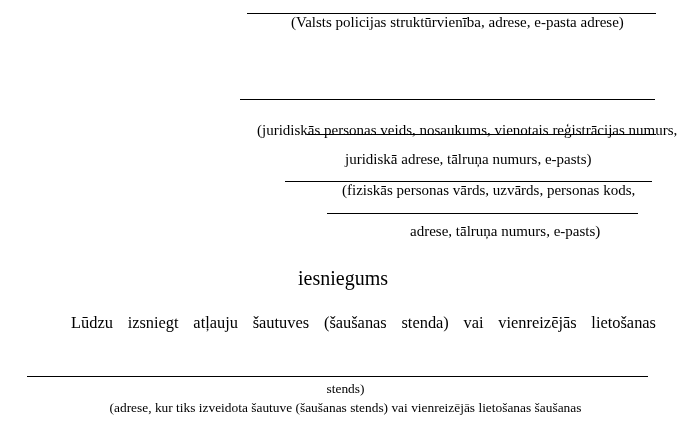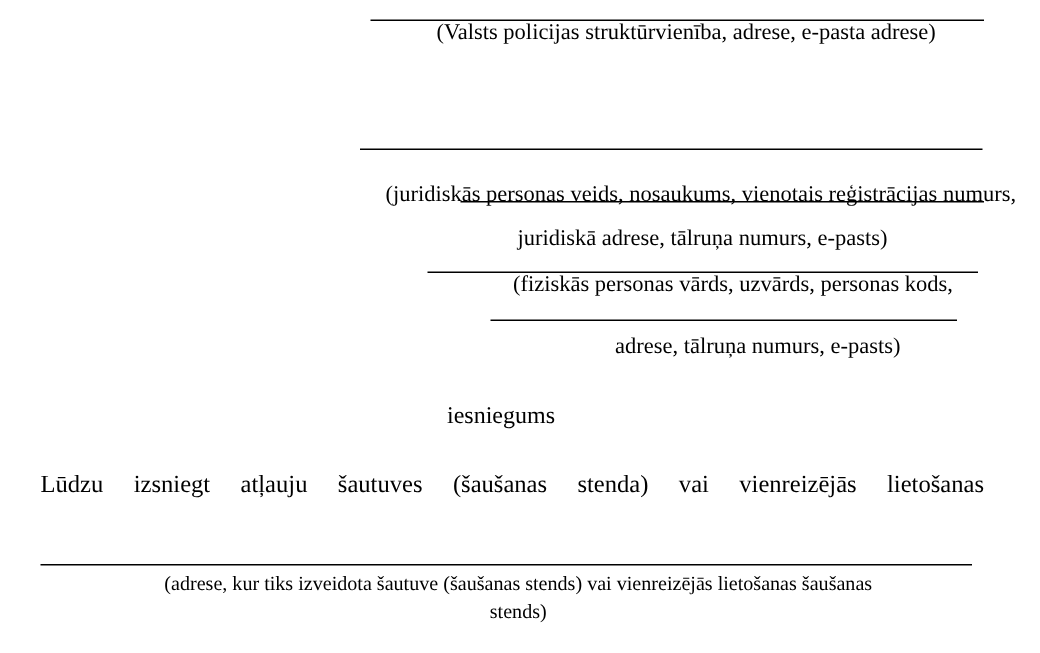--- a/index.html
+++ b/index.html
@@ -21,38 +21,39 @@
       border-top: 1px solid #000000;
     }
     .caption {
       position: absolute;
       font-size: 15px;
       line-height: 15px;
       white-space: nowrap;
     }
     .title {
       position: absolute;
-      font-size: 16px;
+      font-size: 20px;
       line-height: 18px;
       white-space: nowrap;
     }
     .para {
       position: absolute;
       left: 27px;
       width: 629px;
       font-size: 16.4px;
       line-height: 24px;
       text-align: justify;
       text-align-last: left;
     }
     .para .jline {
       display: block;
       text-align: justify;
       text-align-last: justify;
       white-space: nowrap;
+      margin-left: 44px;
     }
     .para .lline {
       display: block;
       white-space: nowrap;
     }
     .center-caption {
       position: absolute;
       left: 27px;
       width: 637px;
       text-align: center;
@@ -79,15 +80,15 @@
 <div class="caption" style="left:410px; top:224px;">adrese, tālruņa numurs, e-pasts)</div>
 
 <div class="title" style="left:298px; top:269px;">iesniegums</div>
 
 <div class="para" style="top:311px;">
   <span class="jline">Lūdzu izsniegt atļauju šautuves (šaušanas stenda) vai vienreizējās lietošanas</span>
 </div>
 
 <div class="line" style="left:27px; top:376px; width:621px;"></div>
 <div class="center-caption" style="top:379px;">
+  <div>stends)</div>
   <div>(adrese, kur tiks izveidota šautuve (šaušanas stends) vai vienreizējās lietošanas šaušanas</div>
-  <div>stends)</div>
 </div>
 
 </body></html>

